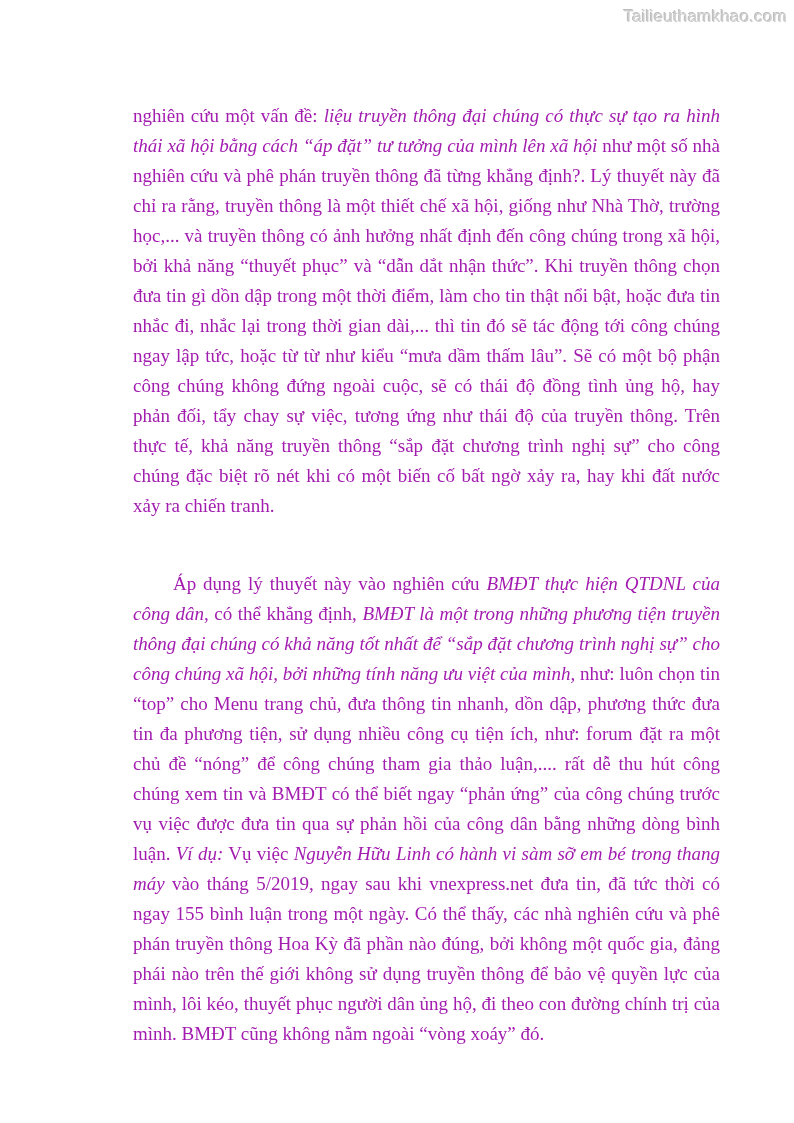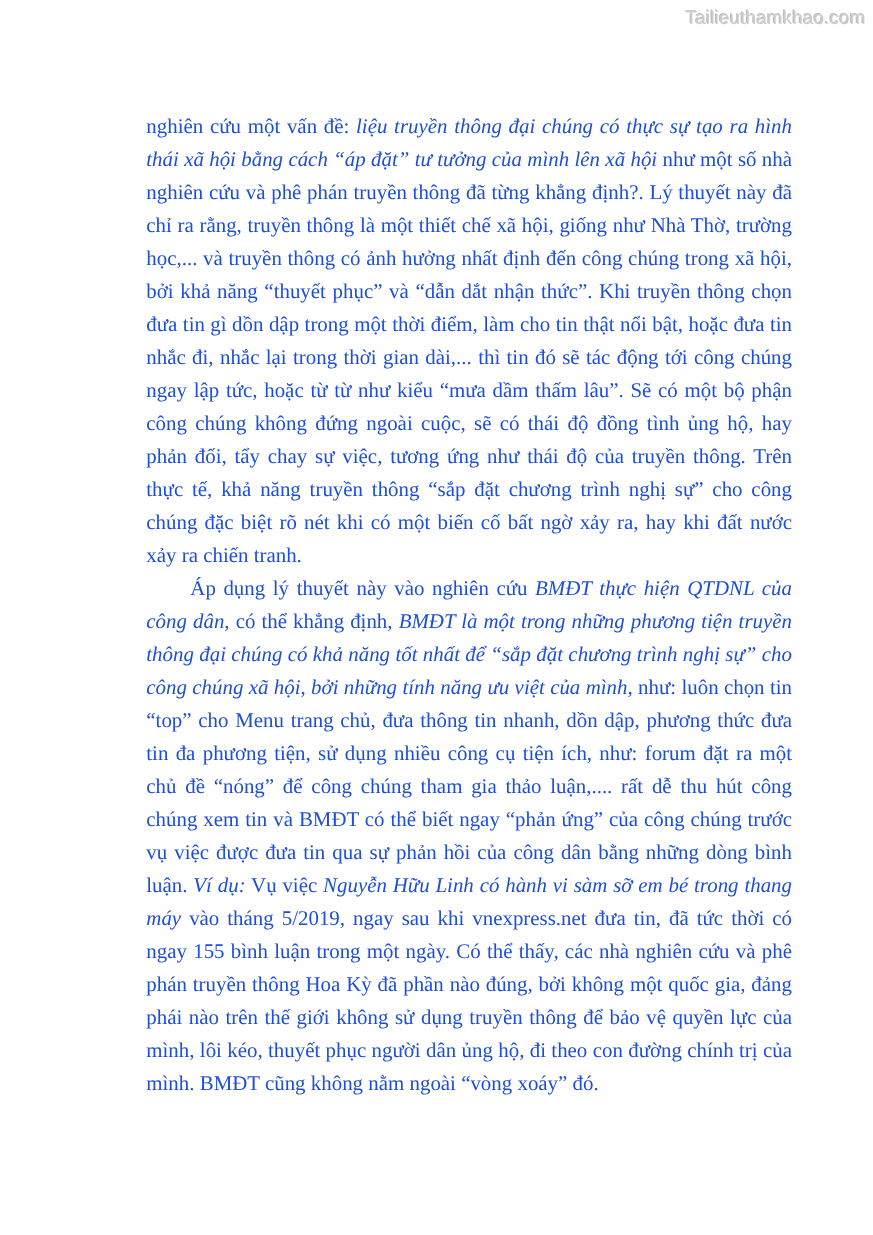--- a/index.html
+++ b/index.html
@@ -37,28 +37,29 @@
     color: #1a1a1a;
   }
   .body-text {
     position: absolute;
     top: 101px;
     left: 133px;
     width: 587px;
     font-size: 19px;
     line-height: 30px;
     text-align: justify;
-    color: #1d4ed8;
+    color: #a21caf;
   }
   .body-text p {
     margin: 0;
     padding: 0;
   }
   .body-text p.indented {
     text-indent: 40px;
+    margin-top: 48px;
   }
   .italic {
     font-style: italic;
   }
 </style>
 </head>
 <body>
 
 <div class="page">
 

